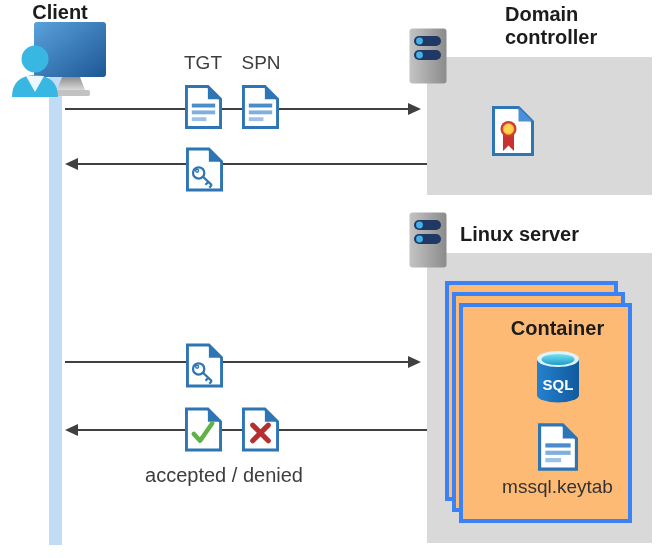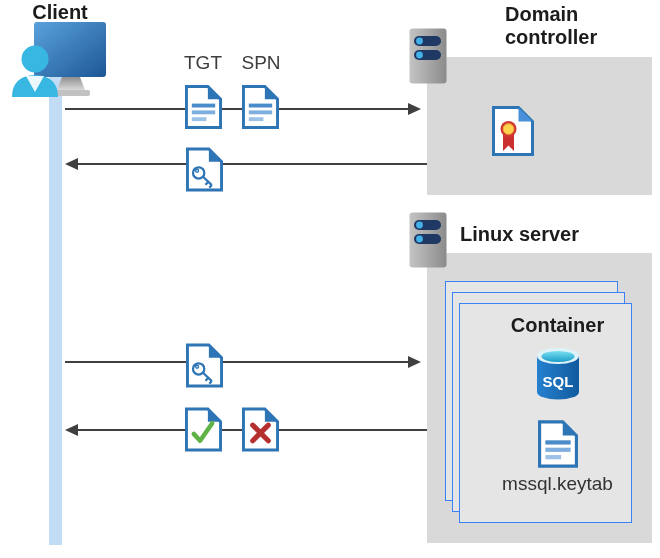--- a/index.html
+++ b/index.html
@@ -5,21 +5,21 @@
   html,body{margin:0;padding:0;background:#ffffff;}
   #canvas{
     position:relative;width:660px;height:558px;background:#ffffff;
     font-family:"Liberation Sans", sans-serif;overflow:hidden;border-radius:32px;
   }
   .abs{position:absolute;}
   .title{font-weight:bold;color:#1c1c1c;font-size:20px;line-height:23px;}
   .plain{color:#3d3d3d;font-size:19px;line-height:22px;text-align:center;}
   .center{text-align:center;}
   .graybox{background:#d9d9d9;}
-  .card{background:#e5e5e5;border:1px solid #3b82f6;box-sizing:border-box;padding-left:24px;}
+  .card{background:#fdba74;border:4px solid #3b82f6;box-sizing:border-box;padding-left:24px;}
   #arrow-layer{position:absolute;left:0;top:0;z-index:1;}
   .z0{z-index:0;} .z2{position:absolute;z-index:2;}
   .front-card{display:flex;flex-direction:column;align-items:center;z-index:3;}
   .front-card .c-title{margin-top:10px;}
   .front-card .sql-wrap{margin-top:9px;}
   .front-card .doc-wrap{margin-top:20px;}
   .front-card .keytab{margin-top:5px;color:#333333;}
 </style>
 </head>
 <body>
@@ -219,14 +219,15 @@
   <div class="abs z2" style="left:242px;top:407px;width:37px;height:45px;">
     <svg width="37" height="45" viewBox="0 0 38 45">
       <path d="M1.5,1.5 H23.5 L36.5,14.5 V43.5 H1.5 Z" fill="#ffffff" stroke="#2e75b6" stroke-width="3"></path>
       <polygon points="23.5,1.5 36.5,14.5 23.5,14.5" fill="#2e75b6"></polygon>
       <g>
         <path d="M11,18 L27,34 M27,18 L11,34" fill="none" stroke="#b52f2f" stroke-width="5.2" stroke-linecap="round"></path>
       </g>
     </svg>
   </div>
 
+  <div class="abs z2 plain center" style="left:119px;top:464px;width:210px;font-size:20px;">accepted / denied</div>
 
 </div>
 
 </body></html>

